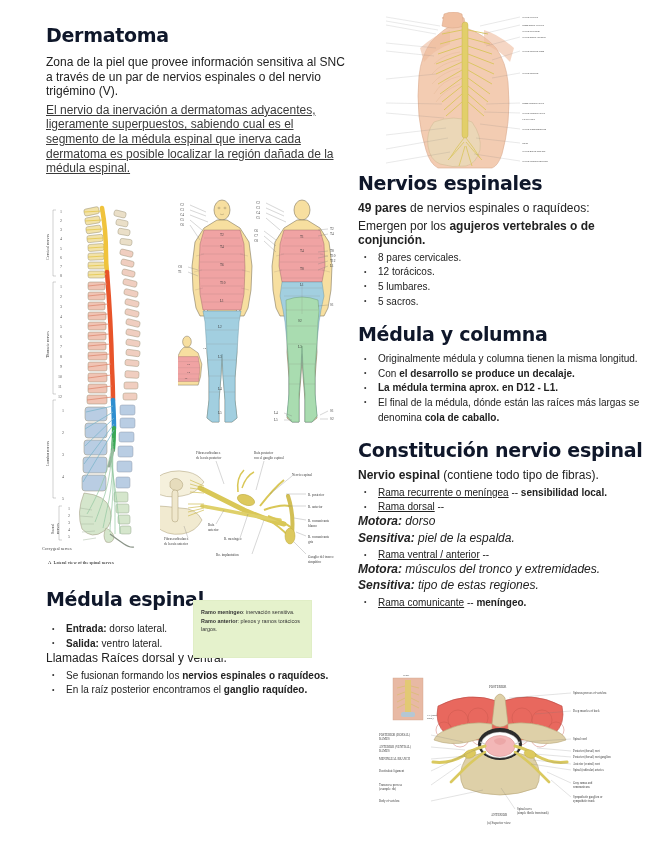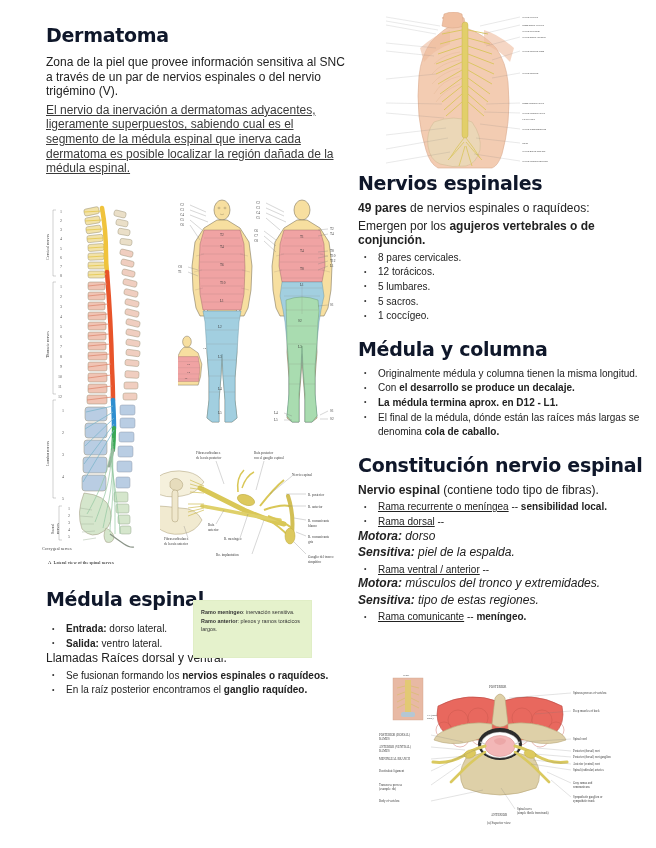--- a/index.html
+++ b/index.html
@@ -772,21 +772,20 @@
         <b>49 pares</b><span> de nervios espinales o raquídeos:</span>
       </div>
       <div class="para">
         <span>Emergen por los </span><b>agujeros vertebrales o de conjunción.</b>
       </div>
       <ul class="bl">
         <li>8 pares cervicales.</li>
         <li>12 torácicos.</li>
         <li>5 lumbares.</li>
         <li>5 sacros.</li>
-        <li>1 coccígeo.</li>
       </ul>
     </section>
 
     <section class="block" style="margin-top:14px;">
       <h1 class="sect">Médula y columna</h1>
       <ul class="bl">
         <li>
           <span>Originalmente médula y columna tienen la misma longitud.</span><b></b>
         </li>
         <li>

